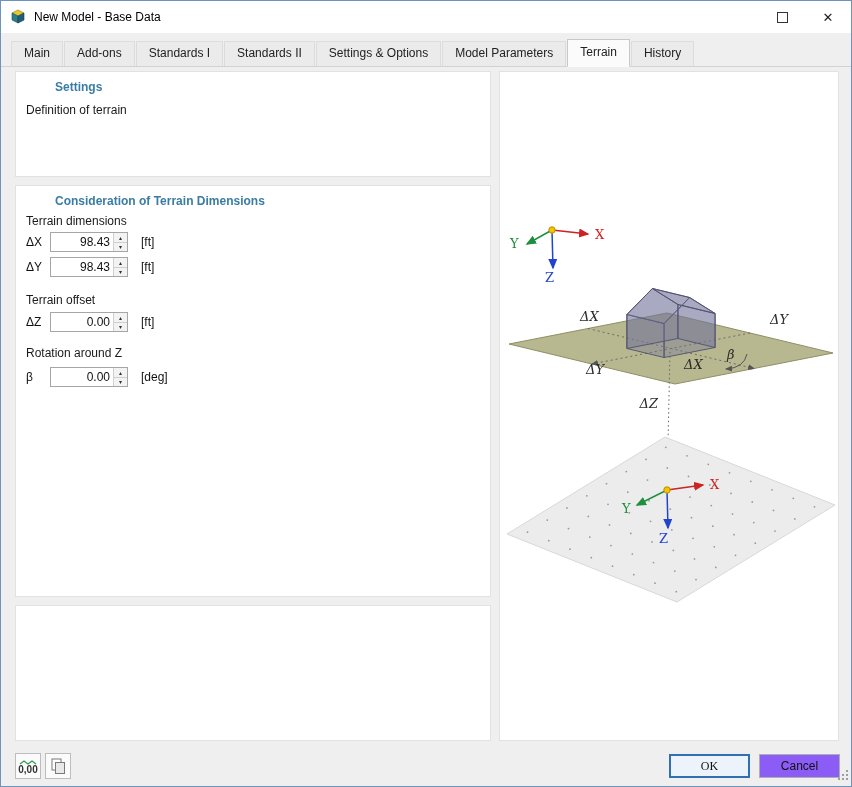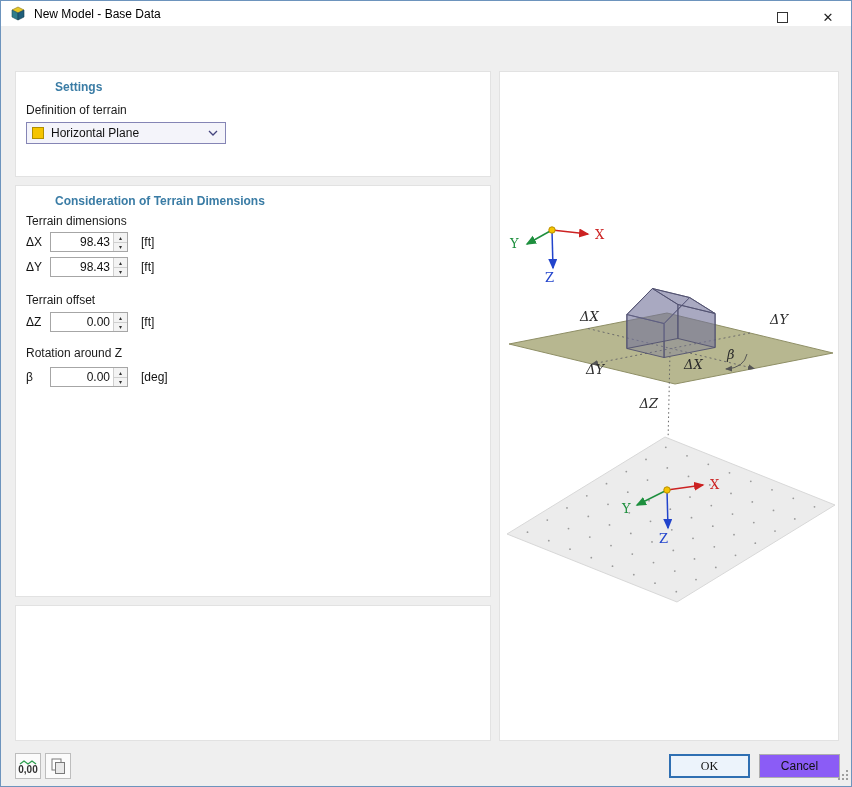--- a/index.html
+++ b/index.html
@@ -1,19 +1,19 @@
 <!DOCTYPE html>
 <html><head>
 <meta charset="utf-8">
 <style>
   html,body{margin:0;padding:0;background:#9a9a9a;}
   .window{position:relative;width:852px;height:787px;background:#efefef;border:1px solid #6d94bd;
           box-sizing:border-box;font-family:"Liberation Sans",sans-serif;font-size:12px;color:#111;overflow:hidden;}
   
-  .titlebar{position:absolute;top:0;left:0;right:0;height:25px;background:#ffffff;display:flex;align-items:center;}
+  .titlebar{position:absolute;top:0;left:0;right:0;height:32px;background:#ffffff;display:flex;align-items:center;}
   .title-icon{margin-left:9px;display:flex;}
   .title-text{margin-left:8px;color:#000;}
   .win-btns{position:absolute;right:0;top:0;height:32px;display:flex;}
   .win-btn{width:46px;height:32px;display:flex;align-items:center;justify-content:center;color:#222;cursor:default;}
   .maximize-glyph{width:9px;height:9px;border:1px solid #333;}
   .close-glyph{font-size:13px;line-height:13px;}
   
   .tabstrip{position:absolute;top:40px;left:0;right:0;height:26px;display:flex;align-items:flex-end;
             padding-left:10px;border-bottom:1px solid #d2d2d2;box-sizing:border-box;}
   .tab{height:24px;line-height:23px;padding:0 12px;background:#ebebeb;border:1px solid #dcdcdc;border-bottom:none;
@@ -70,35 +70,34 @@
     <div class="win-btns">
       <div class="win-btn">
         <span class="maximize-glyph"></span>
       </div>
       <div class="win-btn">
         <span class="close-glyph">✕</span>
       </div>
     </div>
   </div>
 
+  <div class="tabstrip">
+    <div class="tab">Main</div>
+    <div class="tab">Add-ons</div>
+    <div class="tab">Standards I</div>
+    <div class="tab">Standards II</div>
+    <div class="tab">Settings &amp; Options</div>
+    <div class="tab">Model Parameters</div>
+    <div class="tab active">Terrain</div>
+    <div class="tab">History</div>
+  </div>
 
   <div class="card" id="card-settings">
     <div class="card-header">Settings</div>
     <div class="plain-label" style="top:31px;">Definition of terrain</div>
-    <div class="combo">
-      <svg width="12" height="12" style="margin-left:5px;">
-        <rect x="0.5" y="0.5" width="11" height="11" stroke="#b08f00" fill="#f5c400"></rect>
-      </svg>
-      <span class="combo-text">Horizontal Plane</span>
-      <span class="combo-chevron">
-        <svg width="10" height="6" viewBox="0 0 10 6">
-            <polyline points="1,1 5,5 9,1" fill="none" stroke="#44447e" stroke-width="1.3"></polyline>
-          </svg>
-      </span>
-    </div>
   </div>
 
   <div class="card" id="card-dims">
     <div class="card-header">Consideration of Terrain Dimensions</div>
     <div class="plain-label" style="top:28px;">Terrain dimensions</div>
 
     <div class="row" style="top:46px;">
       <span class="sym">ΔX</span>
       <div class="num-input">
         <span class="num-val">98.43</span>

